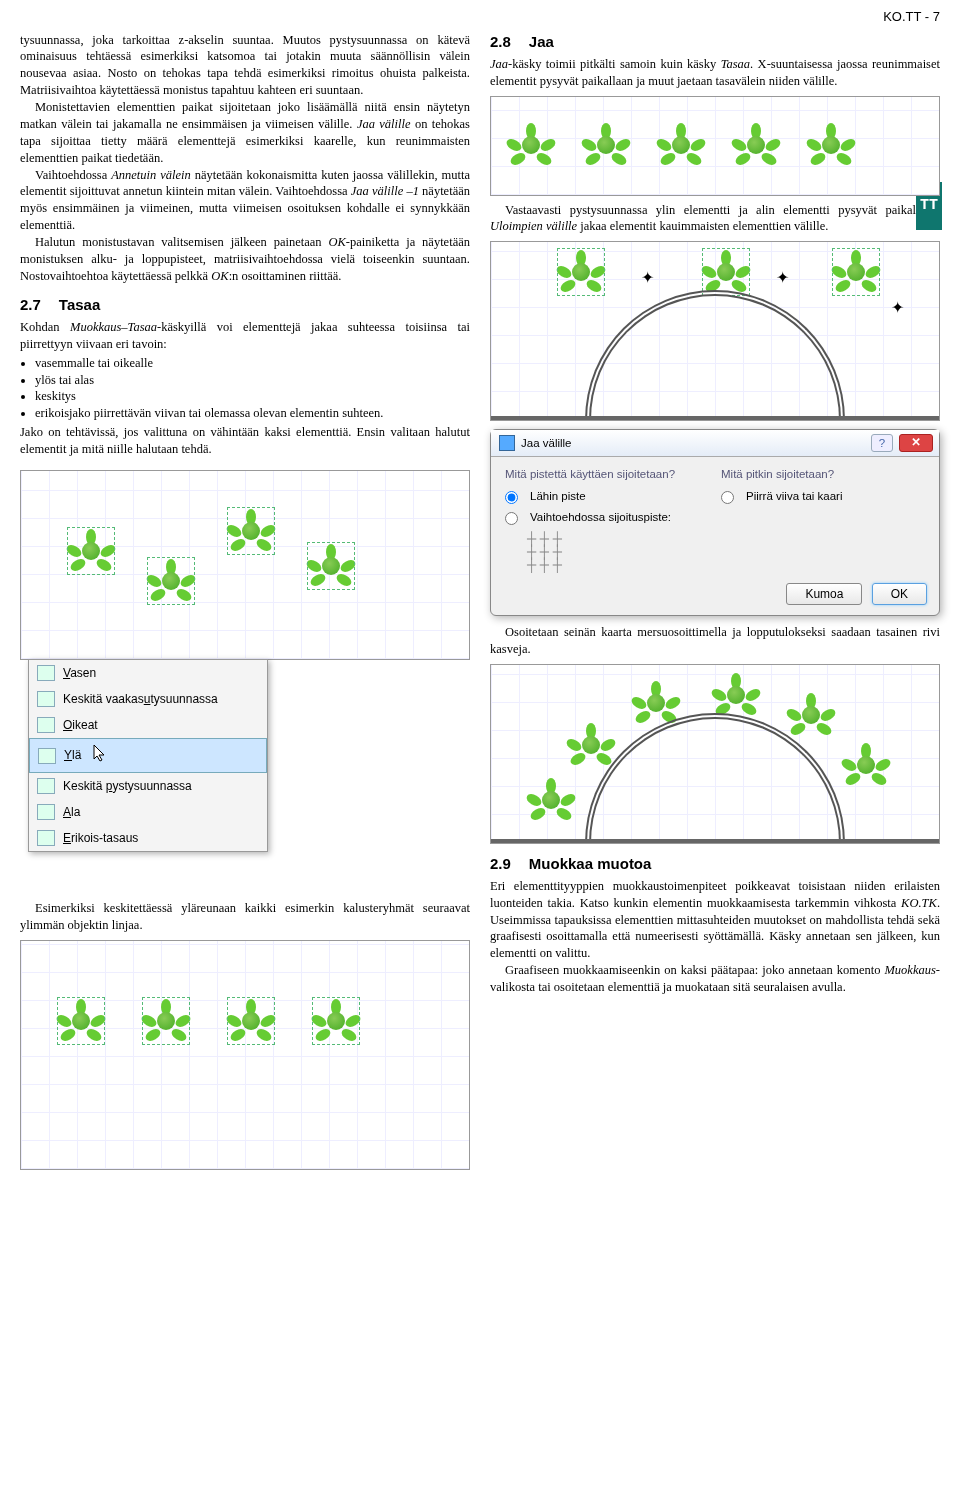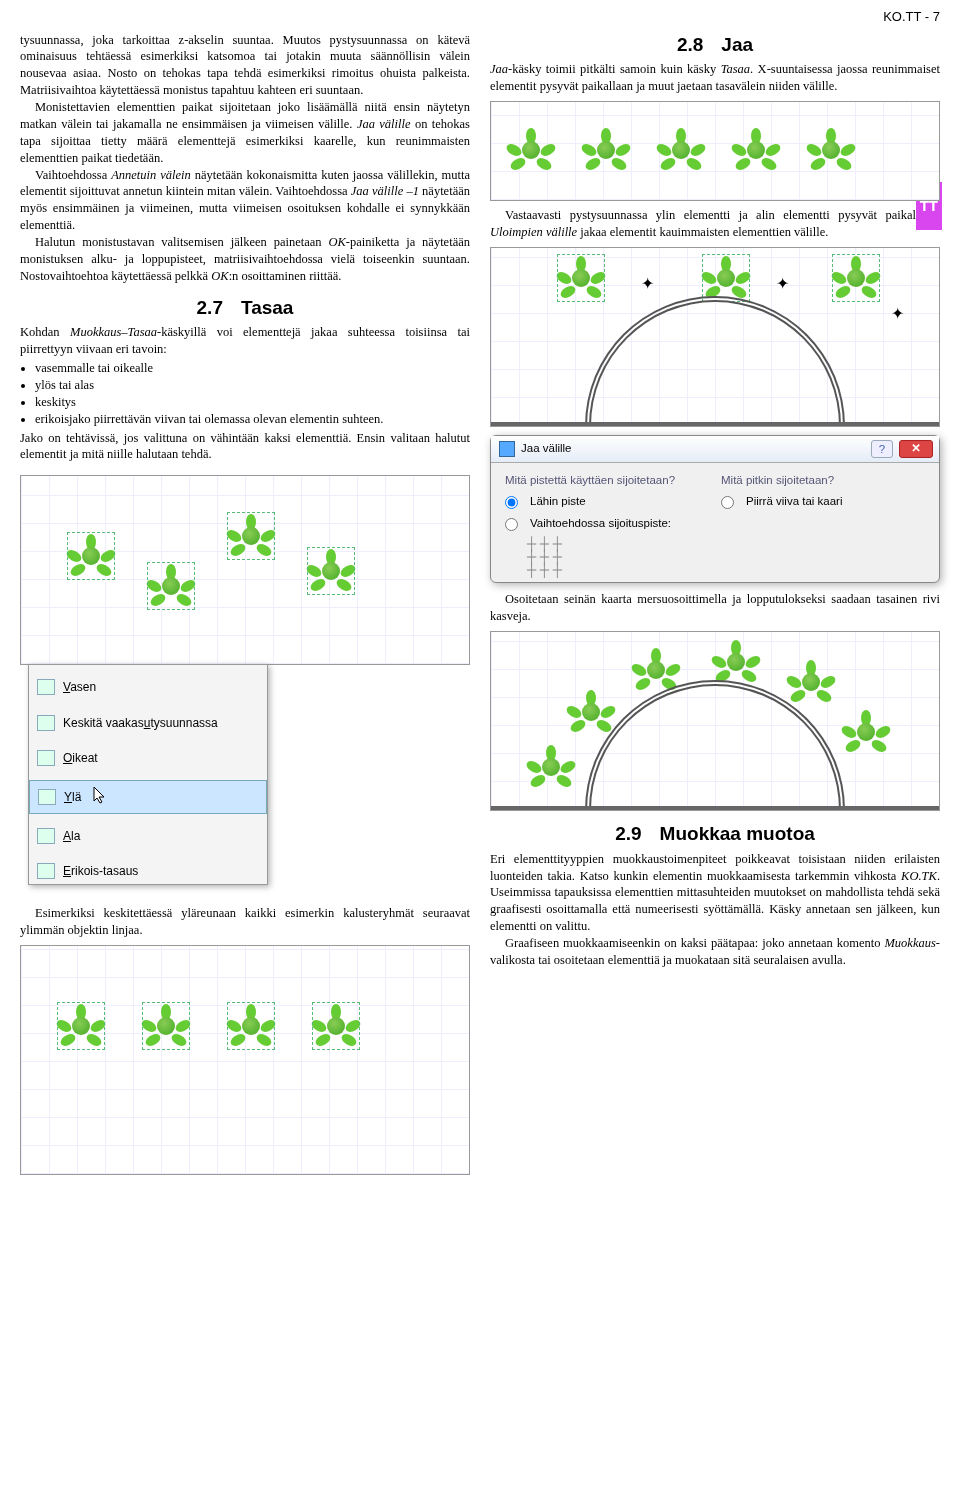--- a/index.html
+++ b/index.html
@@ -24,37 +24,36 @@
     gap: 20px;
   }
   .col { flex: 1; }
   p { text-align: justify; margin-bottom: 0; }
   p + p { }
   .para { text-indent: 1.2em; }
   .para.first { text-indent: 0; }
   h3.section {
     font-family: Arial, Helvetica, sans-serif;
     font-weight: bold;
-    font-size: 19px;
+    font-size: 15px;
     margin-top: 10px;
     margin-bottom: 4px;
-    text-align: center;
   }
   h3.section .num { margin-right: 18px; }
   ul { margin-left: 1.2em; margin-top: 2px; margin-bottom: 2px; }
   li { text-align: justify; }
   .italic { font-style: italic; }
   .tab-side {
     position: absolute;
     right: -2px;
     top: 150px;
-    background: #d946ef;
+    background: #0f766e;
     color: #fff;
     padding: 14px 4px;
-    font-family: Liberation Sans, sans-serif;
+    font-family: Liberation Mono, monospace;
     font-weight: bold;
     font-size: 15px;
     writing-mode: horizontal-tb;
   }
   .col-right { position: relative; }
   .fig {
     border: 1px solid #999;
     background: repeating-linear-gradient(0deg, #eef 0, #eef 1px, transparent 1px, transparent 28px),
                 repeating-linear-gradient(90deg, #eef 0, #eef 1px, transparent 1px, transparent 28px),
                 #fff;
@@ -91,21 +90,20 @@
     background: #f4f4f4;
     border: 1px solid #999;
     box-shadow: 2px 2px 6px rgba(0,0,0,0.3);
     font-family: 'Segoe UI', Tahoma, sans-serif;
     font-size: 12px;
   }
   .menu-item {
     display: flex; align-items: center;
     padding: 5px 14px 5px 8px;
     gap: 8px;
-    margin-top: 9px;
   }
   .menu-item.hl { background: #cde6ff; border: 1px solid #7ab; }
   .menu-icon {
     width: 18px; height: 16px; display: inline-block;
     background: #dfe; border: 1px solid #8ab;
   }
   .menu-item .ul { text-decoration: underline; }
   .dialog {
     background: #f0f0f0;
     border: 1px solid #888;
@@ -243,20 +241,24 @@
         <span class="menu-icon"></span>
         <span><span></span><span class="ul">Y</span><span>lä</span></span>
         <span style="position:relative; margin-left:4px;">
           <svg width="14" height="18" viewBox="0 0 14 18">
                 <path d="M1 1 L1 15 L4 12 L7 17 L9 16 L6 11 L11 11 Z" fill="#fff" stroke="#000" stroke-width="1"></path>
               </svg>
         </span>
       </div>
       <div class="menu-item">
         <span class="menu-icon"></span>
+        <span><span>Keskitä </span><span class="ul">p</span><span>ystysuunnassa</span></span>
+      </div>
+      <div class="menu-item">
+        <span class="menu-icon"></span>
         <span><span></span><span class="ul">A</span><span>la</span></span>
       </div>
       <div class="menu-item">
         <span class="menu-icon"></span>
         <span><span></span><span class="ul">E</span><span>rikois-tasaus</span></span>
       </div>
     </div>
   </div>
 
   <p class="para">Esimerkiksi keskitettäessä yläreunaan kaikki esimerkin kalusteryhmät seuraavat ylimmän objektin linjaa.</p>
@@ -407,20 +409,24 @@
         <div class="sub">┼ ┼ ┼<br>┼ ┼ ┼<br>┼ ┼ ┼</div>
       </div>
       <div class="dlg-col">
         <div class="grp-label">Mitä pitkin sijoitetaan?</div>
         <label class="dlg-opt">
           <input type="radio" style="">
           <span>Piirrä viiva tai kaari</span>
         </label>
       </div>
     </div>
+    <div class="dlg-buttons">
+      <button>Kumoa</button>
+      <button class="primary">OK</button>
+    </div>
   </div>
 
   <p class="para">Osoitetaan seinän kaarta mersuosoittimella ja lopputulokseksi saadaan tasainen rivi kasveja.</p>
 
   <div class="fig arch2">
     <div class="plant" style="left:40px; top:115px;">
           <div class="petal p1"></div>
           <div class="petal p2"></div>
           <div class="petal p3"></div>
           <div class="petal p4"></div>

